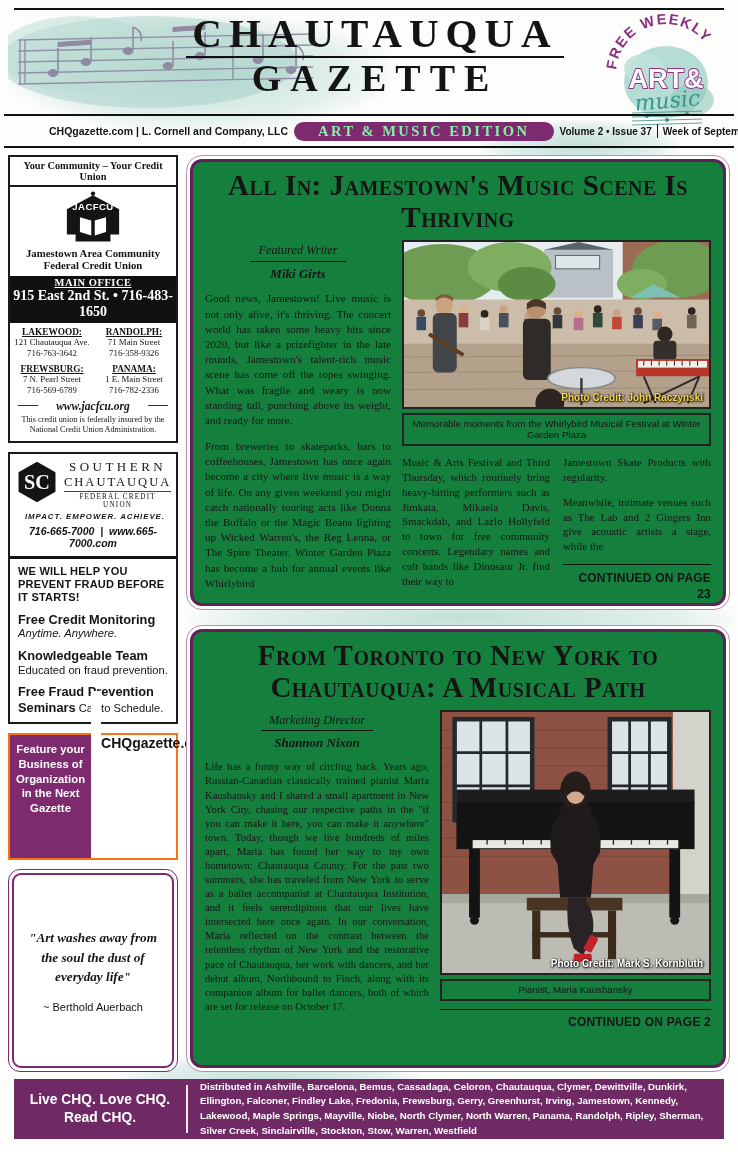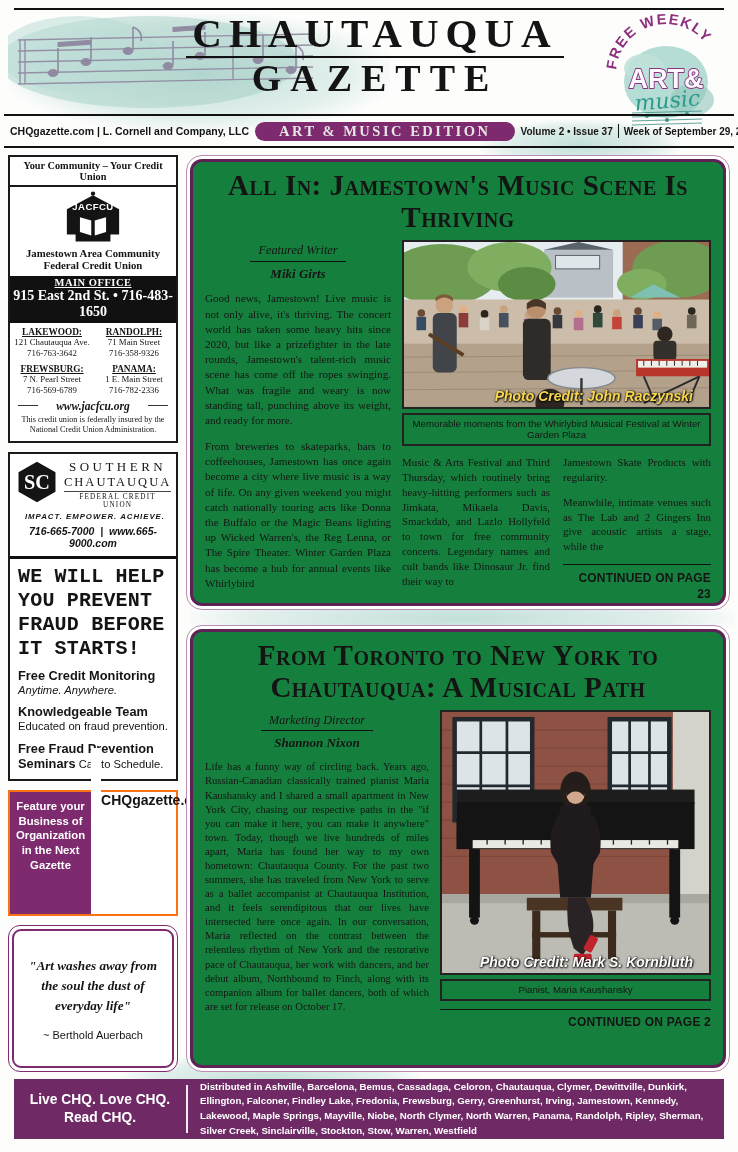--- a/index.html
+++ b/index.html
@@ -23,22 +23,22 @@
   .masthead-title{position:absolute;left:172px;right:160px;top:2px;text-align:center;}
   .mh1{font-size:41px;font-weight:600;letter-spacing:7px;display:inline-block;
        border-bottom:2px solid #111;padding:0 6px 1px;line-height:1.05;}
   .mh2{font-size:38px;font-weight:600;letter-spacing:9px;line-height:1.05;margin-top:1px;}
   .badge{position:absolute;right:8px;top:0;}
 
   
   .meta-bar{display:flex;align-items:center;border-top:2px solid #111;border-bottom:2px solid #111;
             margin:2px 4px 0;height:30px;padding:0 6px;gap:6px;position:relative;z-index:2;
             font-family:"Liberation Sans",sans-serif;}
-  .meta-left{font-weight:700;font-size:10.5px;white-space:nowrap;}
-  .pill{background:#7d2a6e;color:#e5e5e5;border-radius:16px;padding:1px 24px;margin:0 auto;
+  .meta-left{font-weight:700;font-size:10.5px;white-space:nowrap;margin-left:39px;}
+  .pill{background:#7d2a6e;color:#86efac;border-radius:16px;padding:1px 24px;margin:0 auto;
         font-family:"Liberation Serif",serif;font-weight:700;font-size:14.5px;letter-spacing:2.5px;white-space:nowrap;}
   .meta-right{font-weight:700;font-size:10px;display:flex;align-items:center;gap:5px;white-space:nowrap;}
   .vdiv{border-left:1.5px solid #111;height:14px;}
 
   
   .content{display:flex;gap:8px;padding:7px 8px 0;height:924px;position:relative;z-index:1;box-sizing:border-box;}
   .sidebar{width:170px;flex:none;display:flex;flex-direction:column;gap:9px;}
   .main{flex:1;min-width:0;display:flex;flex-direction:column;gap:15px;}
 
   
@@ -58,21 +58,21 @@
 
   .sc-top{padding:5px 5px 3px;border-bottom:3px solid #111;}
   .sc-row{display:flex;gap:5px;align-items:center;}
   .sc-names{flex:1;text-align:center;}
   .sc-n1{font-size:13px;letter-spacing:3.5px;}
   .sc-n2{font-size:12.5px;letter-spacing:2px;}
   .sc-n3{font-size:7.2px;letter-spacing:1.2px;border-top:1px solid #444;padding-top:1px;margin-top:1px;}
   .sc-tag{font-family:"Liberation Sans",sans-serif;font-size:7.8px;font-weight:700;font-style:italic;letter-spacing:1px;text-align:right;margin:3px 6px 2px 0;}
   .sc-contact{font-family:"Liberation Sans",sans-serif;font-size:10.5px;font-weight:700;font-style:italic;text-align:center;padding:2px 0 4px;}
   .fraud{padding:6px 8px 7px;font-family:"Liberation Sans",sans-serif;}
-  .fraud-headline{font-size:20px;font-weight:800;line-height:1.2;letter-spacing:.2px;font-family:Liberation Mono, monospace;}
+  .fraud-headline{font-size:11px;font-weight:800;line-height:1.2;letter-spacing:.2px;}
   .fraud-item{margin-top:7px;font-size:11.2px;line-height:1.22;}
   .fraud-bold{font-weight:800;font-size:12.8px;}
   .f-italic{font-style:italic;}
 
   .qr-box{border:2px solid #f97316;display:flex;flex-direction:row;}
   .qr-head{background:#7d2a6e;color:#fff;font-family:"Liberation Sans",sans-serif;font-weight:700;
            font-size:11.3px;line-height:1.3;text-align:center;padding:7px 6px 42px;}
   .qr-img{margin:-44px auto 3px;background:#fff;padding:5px;display:block;}
   .qr-site{font-family:"Liberation Sans",sans-serif;font-weight:800;font-size:14px;text-align:center;}
   .qr-cta{font-family:"Liberation Sans",sans-serif;font-weight:700;font-style:italic;font-size:10px;text-align:center;margin-top:5px;}
@@ -97,22 +97,22 @@
             letter-spacing:.5px;margin:1px 8px 6px;}
   .byline{text-align:center;margin:2px 0 9px;}
   .byline-role{font-style:italic;font-size:12.3px;display:inline-block;border-bottom:1.5px solid #111;padding:0 8px 2px;}
   .byline-name{font-weight:700;font-style:italic;font-size:13px;margin-top:3px;}
   .a-body{display:flex;gap:11px;}
   .a1-left{width:186px;flex:none;font-size:11.1px;line-height:1.37;text-align:justify;}
   .a1-left p,.a2-left p{margin:0 0 11px;}
   .a1-right{flex:1;min-width:0;}
   .photo-wrap{border:2px solid #222;position:relative;line-height:0;}
   .photo-wrap svg{display:block;width:100%;height:auto;}
-  .credit{position:absolute;right:16px;bottom:4px;line-height:1;font-family:"Liberation Sans",sans-serif;
-          font-weight:700;font-style:italic;font-size:14px;color:#f7d64c;text-shadow:0 1px 2px #000,1px 0 2px #000;}
+  .credit{position:absolute;right:6px;bottom:4px;line-height:1;font-family:"Liberation Sans",sans-serif;
+          font-weight:700;font-size:10px;color:#f7d64c;text-shadow:0 1px 2px #000,1px 0 2px #000;}
   .credit-w{color:#fff;}
   .caption-box{border:2px solid #222;margin-top:4px;padding:3px 4px;font-family:"Liberation Sans",sans-serif;
                font-size:9.7px;text-align:center;line-height:1.2;}
   .two-cols{display:flex;gap:13px;margin-top:9px;font-size:10.9px;line-height:1.36;text-align:justify;}
   .col{flex:1;min-width:0;}
   .col p{margin:0 0 10px;}
   .continued{margin-top:8px;border-top:1.5px solid #111;padding-top:5px;
              font-family:"Liberation Sans",sans-serif;font-weight:800;font-size:12px;text-align:right;letter-spacing:.2px;}
   .a2-left{width:224px;flex:none;font-size:10.6px;line-height:1.33;text-align:justify;}
   .a2-right{flex:1;min-width:0;}
@@ -276,21 +276,21 @@
           <span class="sc-names">
             <div class="sc-n1">SOUTHERN</div>
             <div class="sc-n2">CHAUTAUQUA</div>
             <div class="sc-n3">FEDERAL CREDIT UNION</div>
           </span>
         </div>
         <div class="sc-tag">IMPACT. EMPOWER. ACHIEVE.</div>
         <div class="sc-contact">
           <span>716-665-7000</span>
           &nbsp;<span>|</span>&nbsp;
-          <span>www.665-9000.com</span>
+          <span>www.665-7000.com</span>
         </div>
       </div>
       <div class="fraud">
         <div class="fraud-headline">WE WILL HELP YOU PREVENT FRAUD BEFORE IT STARTS!</div>
         <div class="fraud-item">
           <div class="fraud-bold">Free Credit Monitoring</div>
           <div class="f-italic">Anytime. Anywhere.</div>
         </div>
         <div class="fraud-item">
           <div class="fraud-bold">Knowledgeable Team</div>

